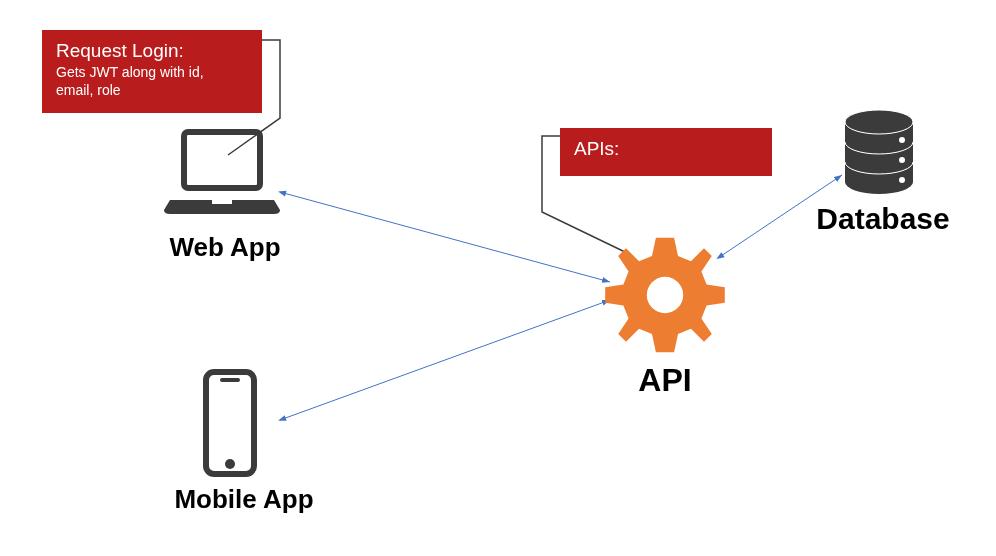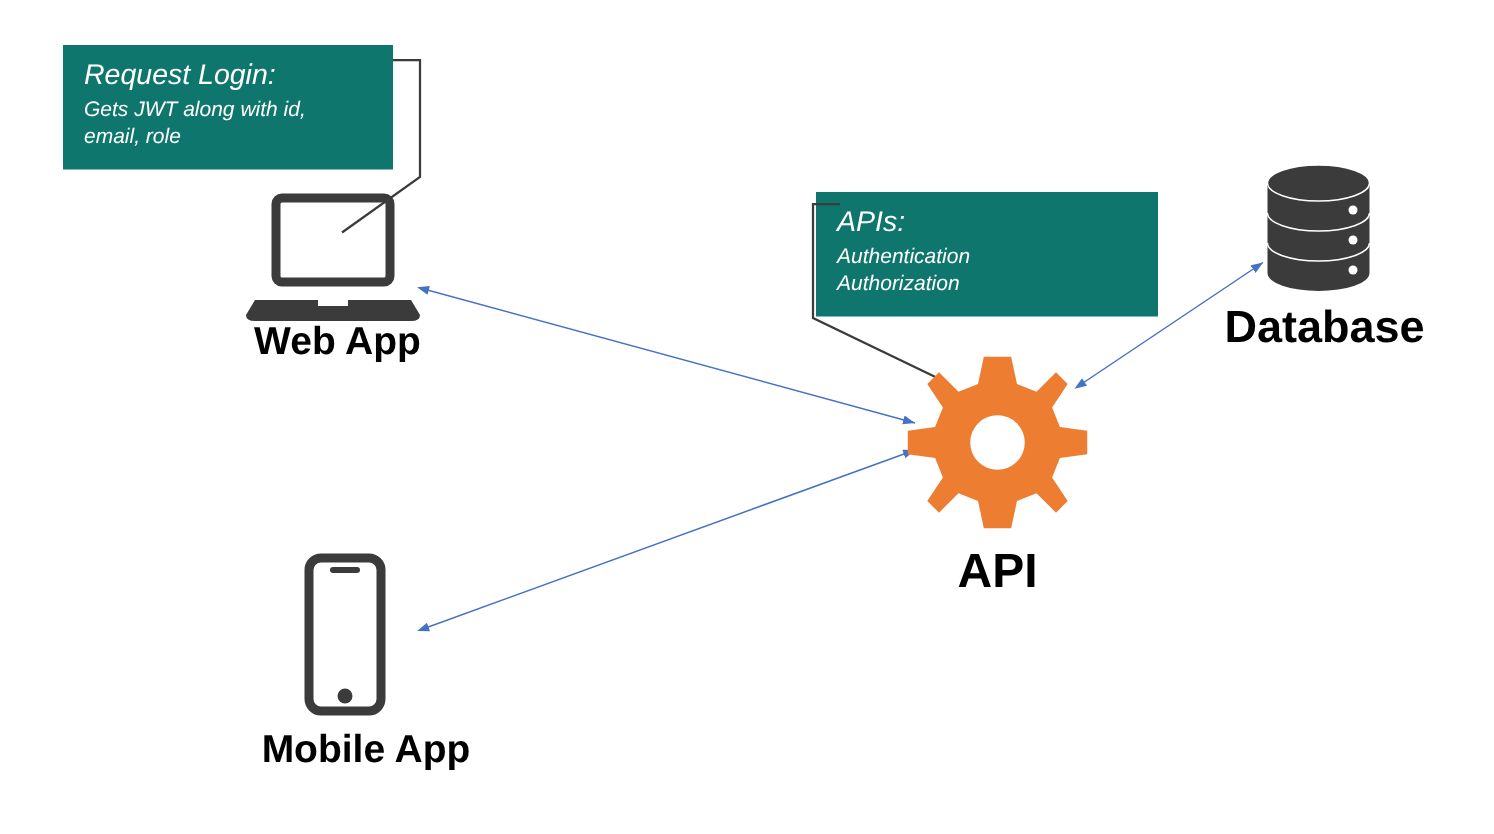--- a/index.html
+++ b/index.html
@@ -13,25 +13,24 @@
     overflow: hidden;
   }
   .node-label {
     font-weight: 700;
     color: #000;
     text-align: center;
     position: absolute;
   }
   .callout {
     position: absolute;
-    background: #0f766e;
+    background: #b91c1c;
     color: #fff;
     padding: 10px 14px 14px 14px;
     font-family: "Segoe UI Light", "Segoe UI", Arial, sans-serif;
-    font-style: italic;
   }
   .callout .title {
     font-size: 19px;
     font-weight: 400;
     margin-bottom: 2px;
   }
   .callout .body {
     font-size: 14px;
     font-weight: 400;
     line-height: 1.25;
@@ -62,42 +61,40 @@
 <div class="callout" style="left:42px; top:30px; width:220px;">
   <div class="title">Request Login:</div>
   <div class="body">Gets JWT along with id,
 email, role</div>
 </div>
 
 <svg width="996" height="556" style="position:absolute;left:0;top:0;pointer-events:none;">
   <polyline points="262,40 280,40 280,118 228,155" fill="none" stroke="#3B3B3B" stroke-width="1.5"></polyline>
 </svg>
 
-<div class="callout" style="left:544px; top:128px; width:228px;">
+<div class="callout" style="left:560px; top:128px; width:212px;">
   <div class="title">APIs:</div>
-  <div class="body">Authentication
-Authorization</div>
 </div>
 <svg width="996" height="556" style="position:absolute;left:0;top:0;pointer-events:none;">
   <polyline points="560,136 542,136 542,212 625,252" fill="none" stroke="#3B3B3B" stroke-width="1.5"></polyline>
 </svg>
 
 <div style="position:absolute; left:162px; top:128px;">
   <svg width="120" height="92" viewBox="0 0 120 92">
 
     <rect x="22" y="4" width="76" height="56" rx="4" ry="4" fill="none" stroke="#3B3B3B" stroke-width="6"></rect>
 
     <path d="M8 72 L112 72 L118 82 Q118 86 112 86 L8 86 Q2 86 2 82 Z" fill="#3B3B3B"></path>
 
     <rect x="50" y="72" width="20" height="4" fill="#fff"></rect>
 
     <rect x="54" y="60" width="12" height="12" fill="none"></rect>
   </svg>
 </div>
-<div class="node-label" style="left:130px; top:212px; width:190px; font-size:26px;">Web App</div>
+<div class="node-label" style="left:130px; top:232px; width:190px; font-size:26px;">Web App</div>
 
 <div style="position:absolute; left:200px; top:368px;">
   <svg width="60" height="110" viewBox="0 0 60 110">
     <rect x="6" y="4" width="48" height="102" rx="8" ry="8" fill="none" stroke="#3B3B3B" stroke-width="6"></rect>
     <rect x="20" y="10" width="20" height="4" rx="2" fill="#3B3B3B"></rect>
     <circle cx="30" cy="96" r="5" fill="#3B3B3B"></circle>
   </svg>
 </div>
 <div class="node-label" style="left:144px; top:484px; width:200px; font-size:26px;">Mobile App</div>
 

